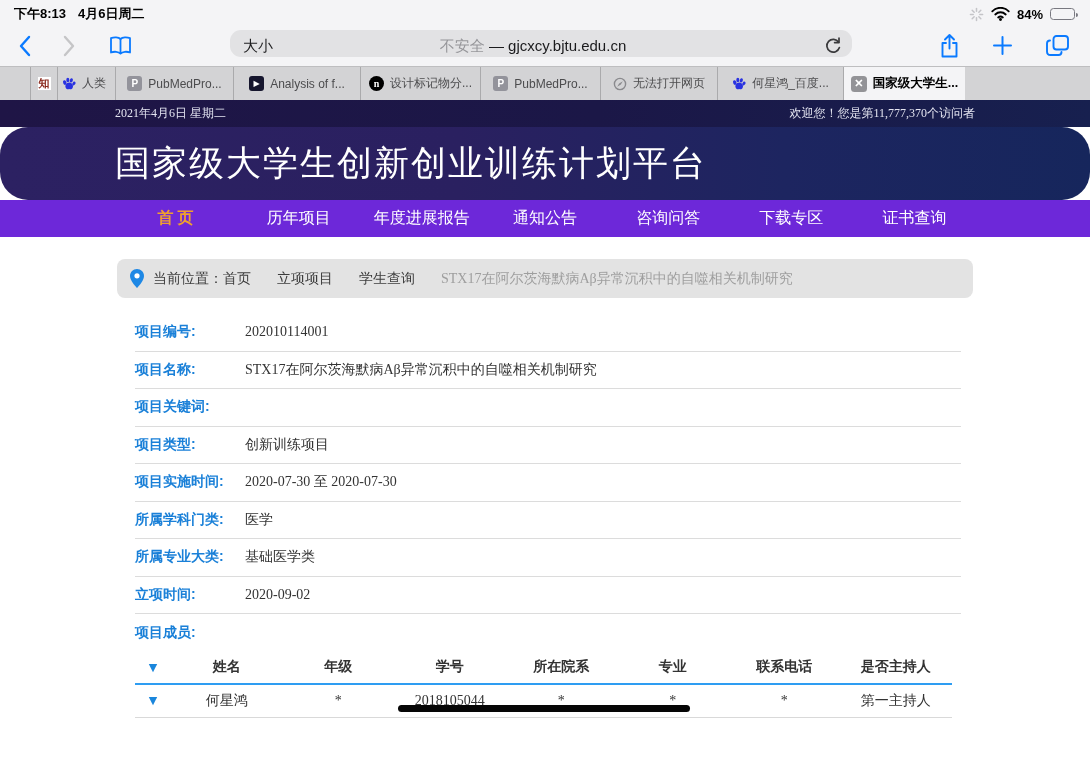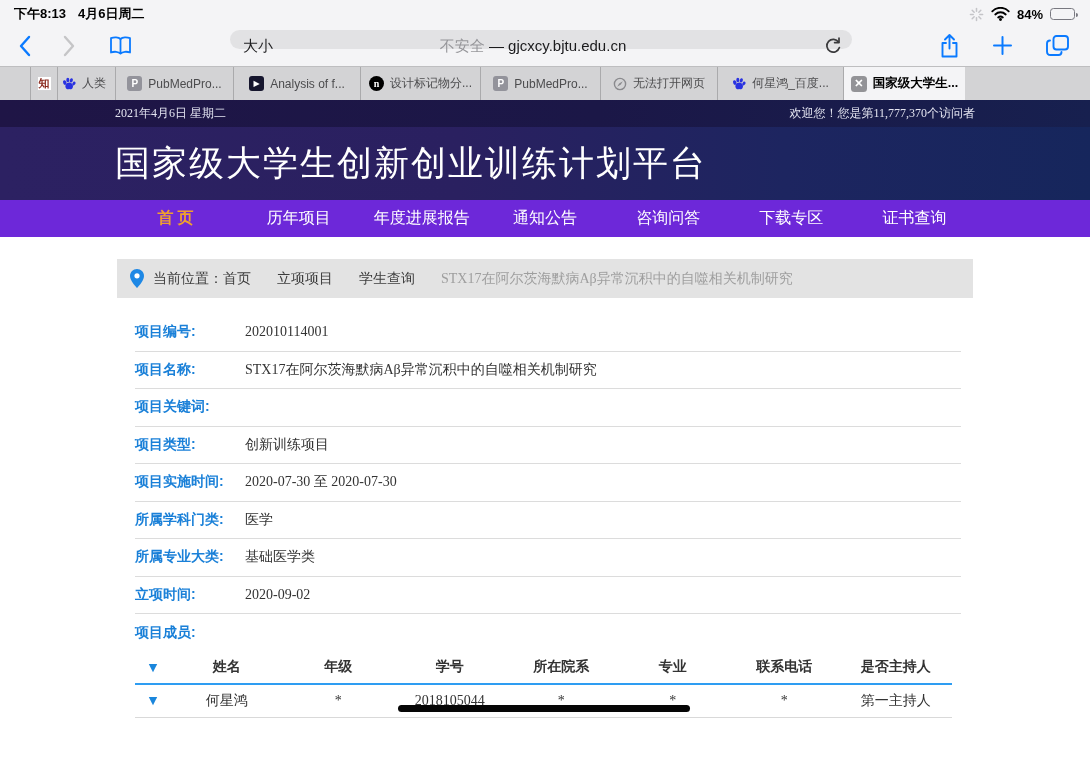--- a/index.html
+++ b/index.html
@@ -13,21 +13,21 @@
   .sb-left { display:flex; gap:12px; }
   .sb-right { display:flex; align-items:center; gap:7px; font-size:13px; font-weight:600; }
   .battery { position:relative; width:25px; height:12px; border:1px solid #787880; border-radius:3.5px; padding:1px; margin-right:3px; }
   .battery .fill { height:100%; width:84%; background:#000; border-radius:1.5px; }
   .battery .nub { position:absolute; right:-4px; top:3.5px; width:2.5px; height:4.5px; background:#787880; border-radius:0 2px 2px 0; }
 
   .toolbar { position:relative; height:41px; }
   .tb-left { position:absolute; left:18px; top:0; height:41px; display:flex; align-items:center; gap:32px; }
   .tb-right { position:absolute; right:20px; top:0; height:41px; display:flex; align-items:center; gap:32px; }
   .tb-btn { display:flex; align-items:center; justify-content:center; cursor:default; }
-  .urlfield { position:absolute; left:230px; top:5px; width:622px; height:19px; background:#e2e2e4; border-radius:11px; }
+  .urlfield { position:absolute; left:230px; top:5px; width:622px; height:27px; background:#e2e2e4; border-radius:11px; }
   .url-size { position:absolute; left:13px; top:7px; font-size:15px; color:#1c1c1e; }
   .url-center { position:absolute; left:0; right:16px; top:7px; text-align:center; font-size:15px; color:#1b1b1d; }
   .url-center .insecure { color:#96969a; }
   .url-reload { position:absolute; right:10px; top:6px; }
 
   
   .tabbar { display:flex; height:34px; background:#d3d3d5; border-top:1px solid #bebec0; padding-left:30px; }
   .tab { display:flex; align-items:center; justify-content:center; gap:6px; font-size:12px; color:#4c4c4e; border-left:1px solid #aaaaac; overflow:hidden; white-space:nowrap; padding:0 4px; }
   .tab:nth-child(1){ width:27px; }
   .tab:nth-child(2){ width:58px; justify-content:flex-start; }
@@ -43,28 +43,28 @@
   .fav { flex-shrink:0; display:inline-flex; align-items:center; justify-content:center; }
   .fav-cnki { width:15px; height:15px; background:#fff; border:1px solid #d4d4d6; color:#8b2a1e; font-family:"Liberation Serif",serif; font-weight:700; font-size:11px; line-height:1; }
   .fav-doc { width:13px; height:15px; background:#f2f6fc; border:1px solid #9fb6d8; border-left:3px solid #5b8fd6; }
   .fav-pubmed { width:15px; height:15px; border-radius:3px; background:#93939b; color:#fff; font-size:10px; font-weight:700; line-height:1; }
   .fav-play { width:15px; height:15px; border-radius:3px; background:#16162e; color:#fff; font-size:8px; line-height:1; }
   .fav-ncircle { width:15px; height:15px; border-radius:50%; background:#000; color:#fff; font-size:10px; font-weight:700; font-family:"Liberation Serif",serif; line-height:1; }
   .fav-close { width:16px; height:16px; border-radius:3.5px; background:#939397; color:#fff; font-size:11px; font-weight:700; line-height:1; }
 
   
   .site-topbar { height:27px; background:linear-gradient(90deg,#1f1546 0%,#1b1747 55%,#17204f 100%); display:flex; justify-content:space-between; align-items:center; padding:0 115px; color:#e3e4f0; font-size:12px; font-family:"Liberation Serif",serif; }
-  .banner { height:73px; background:linear-gradient(90deg,#2c2162 0%,#2a2060 42%,#1d2560 72%,#16265c 100%); display:flex; align-items:center; padding-left:115px; }
+  .banner { height:73px; background:linear-gradient(90deg,#2c2162 0%,#2a2060 42%,#1d2560 72%,#16265c 100%); display:flex; align-items:center; padding-left:115px;border-radius:28px; }
   .banner h1 { color:#fff; font-size:35px; font-weight:500; letter-spacing:2px; }
   .mainnav { height:37px; background:#6d28d9; display:flex; padding:0 114px;font-family:Liberation Serif, serif; }
   .nav-item { flex:1; display:flex; align-items:center; justify-content:center; color:#fff; font-size:16px; cursor:pointer; }
   .nav-item.active { color:#efa02f; font-weight:700; }
 
   .content { margin:22px 117px 0 117px; width:856px; }
-  .breadcrumb { height:39px; background:#e3e3e3; display:flex; align-items:center; padding:0 13px; font-size:14px; color:#3c3c3c; font-family:"Liberation Serif",serif; }
+  .breadcrumb { height:39px; background:#e3e3e3; display:flex; align-items:center; padding:0 13px; font-size:14px; color:#3c3c3c; font-family:"Liberation Serif",serif;border-radius:8px; }
   .breadcrumb .pin { margin-right:9px; display:inline-flex; }
   .bc-link { margin-right:0; cursor:pointer; }
   .bc-gap { margin-left:26px; cursor:pointer; }
   .bc-current { margin-left:26px; color:#9e9e9e; }
 
   .fields { margin:16px 12px 0 18px; }
   .frow { display:flex; align-items:center; height:37.5px; border-bottom:1px solid #dcdcdc; }
   .frow.no-border { border-bottom:none; }
   .flabel { width:110px; flex-shrink:0; color:#1a80d8; font-weight:700; font-size:14px; }
   .fvalue { color:#333; font-size:14px; font-family:"Liberation Serif",serif; }

